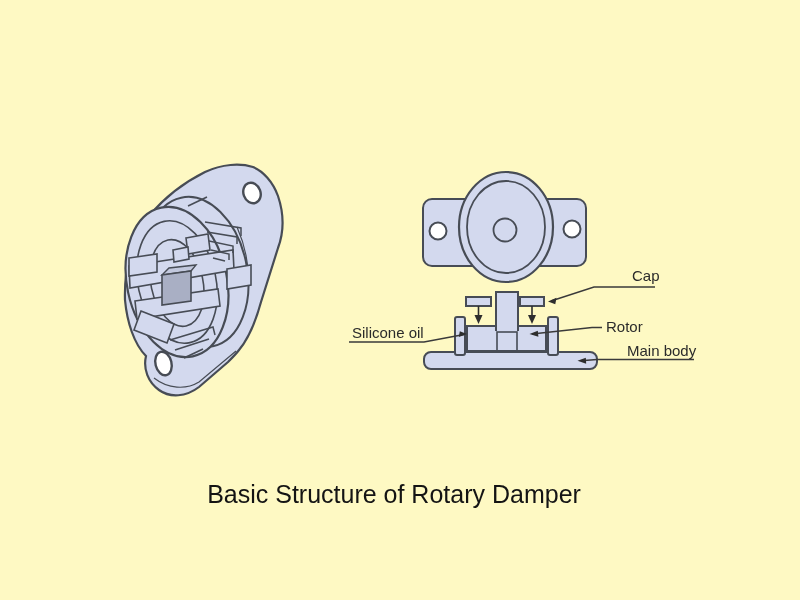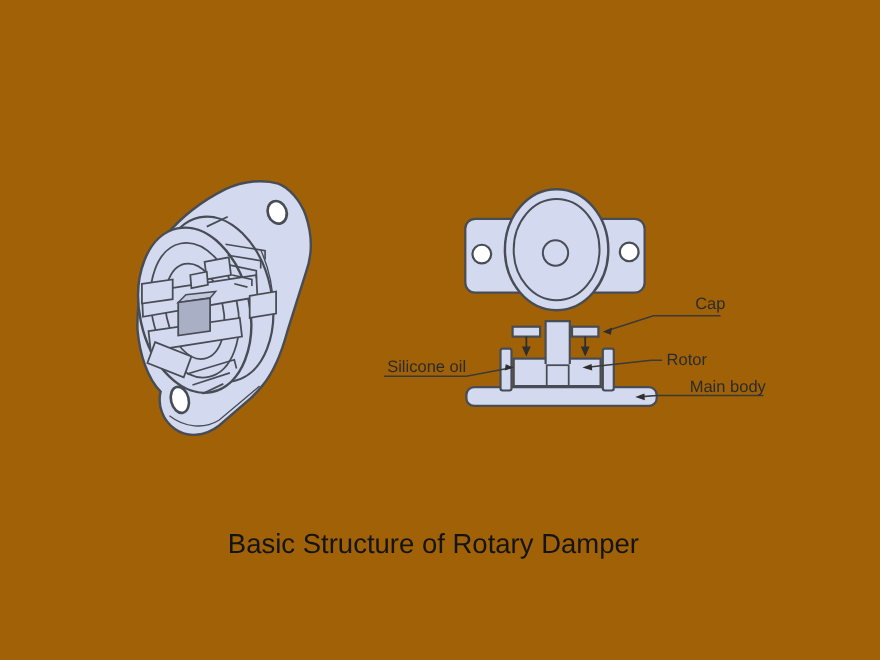--- a/index.html
+++ b/index.html
@@ -1,19 +1,19 @@
 <!DOCTYPE html>
 <html><head>
 <meta charset="utf-8">
 <style>
   html,body{margin:0;padding:0;background:#ffffff;}
   .page{
     position:relative;
     width:800px;height:600px;
-    background:#a16207;
+    background:#fef9c3;
     overflow:hidden;
     font-family:"Liberation Sans", sans-serif;
   }
   svg{display:block;}
   .part{fill:#d3d9ee;stroke:#474c55;}
   .hole{fill:#ffffff;stroke:#474c55;}
   .thin{stroke:#474c55;fill:none;}
   .leader{stroke:#3a3a3a;stroke-width:1.4;fill:none;}
   .arrowhead{fill:#2e2e2e;stroke:none;}
   .lbl{fill:#2b2b2b;font-size:15px;font-family:"Liberation Sans", sans-serif;}

